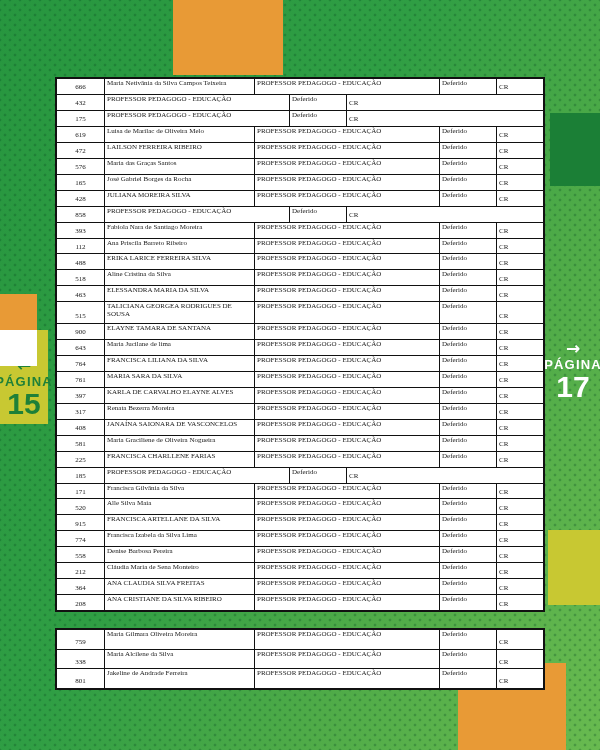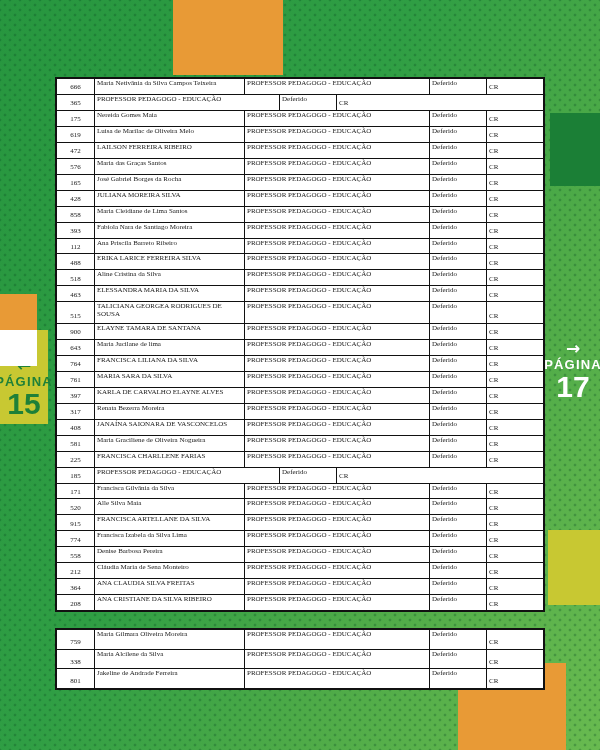--- a/index.html
+++ b/index.html
@@ -32,21 +32,21 @@
     box-sizing:border-box;display:flex;flex-direction:column;z-index:1;}
   .main-table{top:77px;height:535px;}
   .bottom-table{top:628px;height:62px;}
   ._t-row{display:flex;flex:1;border-bottom:1px solid #111;min-height:0;}
   ._t-row.tall{flex:1.38;}
   ._t-row:last-child{border-bottom:none;}
   .cell{border-right:1px solid #111;box-sizing:border-box;overflow:hidden;
     font-family:"Liberation Serif",serif;font-size:7px;line-height:1.08;color:#1a1a1a;
     display:flex;padding:1px 2px;}
   .cell:last-child{border-right:none;}
-  .c-num{width:38px;flex:none;align-items:flex-end;justify-content:center;padding-bottom:2px;}
+  .c-num{width:48px;flex:none;align-items:flex-end;justify-content:center;padding-bottom:2px;}
   .c-name{width:150px;flex:none;align-items:flex-start;}
   .c-position{width:185px;flex:none;align-items:flex-start;}
   .c-status{width:57px;flex:none;align-items:flex-start;}
   .c-result{width:73px;flex:none;align-items:flex-end;padding-bottom:2px;}
 </style>
 </head>
 <body>
 
 <div class="stage">
 
@@ -71,28 +71,27 @@
 
   <div class="rtable main-table" id="main-table">
       <div class="_t-row">
         <div class="cell c-num">666</div>
         <div class="cell c-name">Maria Netivânia da Silva Campos Teixeira</div>
         <div class="cell c-position">PROFESSOR PEDAGOGO - EDUCAÇÃO</div>
         <div class="cell c-status">Deferido</div>
         <div class="cell c-result">CR</div>
       </div>
       <div class="_t-row">
-        <div class="cell c-num">365</div>
+        <div class="cell c-num">432</div>
         <div class="cell c-position">PROFESSOR PEDAGOGO - EDUCAÇÃO</div>
         <div class="cell c-status">Deferido</div>
         <div class="cell c-result">CR</div>
       </div>
       <div class="_t-row">
         <div class="cell c-num">175</div>
-        <div class="cell c-name">Nereida Gomes Maia</div>
         <div class="cell c-position">PROFESSOR PEDAGOGO - EDUCAÇÃO</div>
         <div class="cell c-status">Deferido</div>
         <div class="cell c-result">CR</div>
       </div>
       <div class="_t-row">
         <div class="cell c-num">619</div>
         <div class="cell c-name">Luisa de Marilac de Oliveira Melo</div>
         <div class="cell c-position">PROFESSOR PEDAGOGO - EDUCAÇÃO</div>
         <div class="cell c-status">Deferido</div>
         <div class="cell c-result">CR</div>
@@ -120,21 +119,20 @@
       </div>
       <div class="_t-row">
         <div class="cell c-num">428</div>
         <div class="cell c-name">JULIANA MOREIRA SILVA</div>
         <div class="cell c-position">PROFESSOR PEDAGOGO - EDUCAÇÃO</div>
         <div class="cell c-status">Deferido</div>
         <div class="cell c-result">CR</div>
       </div>
       <div class="_t-row">
         <div class="cell c-num">858</div>
-        <div class="cell c-name">Maria Cleidiane de Lima Santos</div>
         <div class="cell c-position">PROFESSOR PEDAGOGO - EDUCAÇÃO</div>
         <div class="cell c-status">Deferido</div>
         <div class="cell c-result">CR</div>
       </div>
       <div class="_t-row">
         <div class="cell c-num">393</div>
         <div class="cell c-name">Fabíola Nara de Santiago Moreira</div>
         <div class="cell c-position">PROFESSOR PEDAGOGO - EDUCAÇÃO</div>
         <div class="cell c-status">Deferido</div>
         <div class="cell c-result">CR</div>

